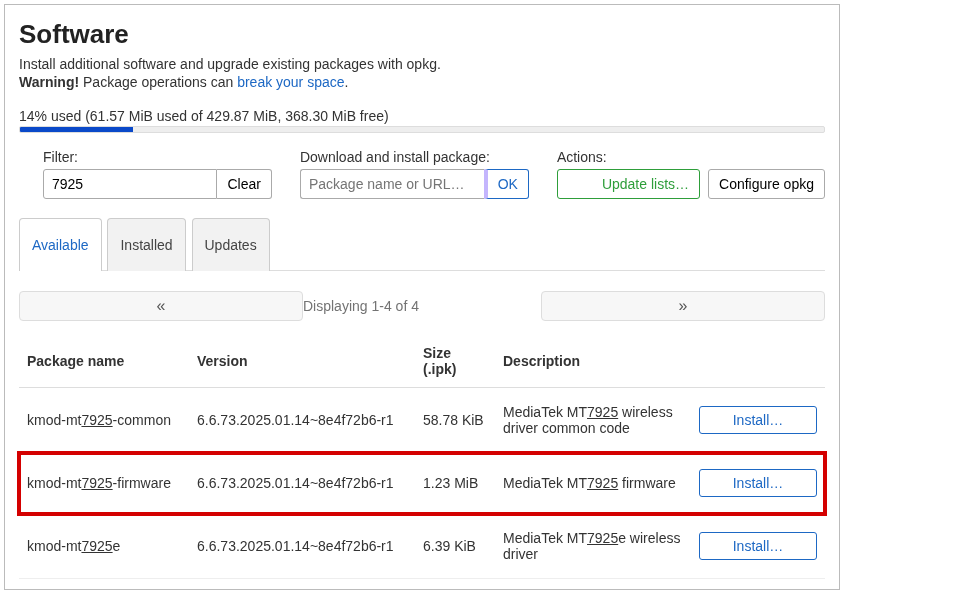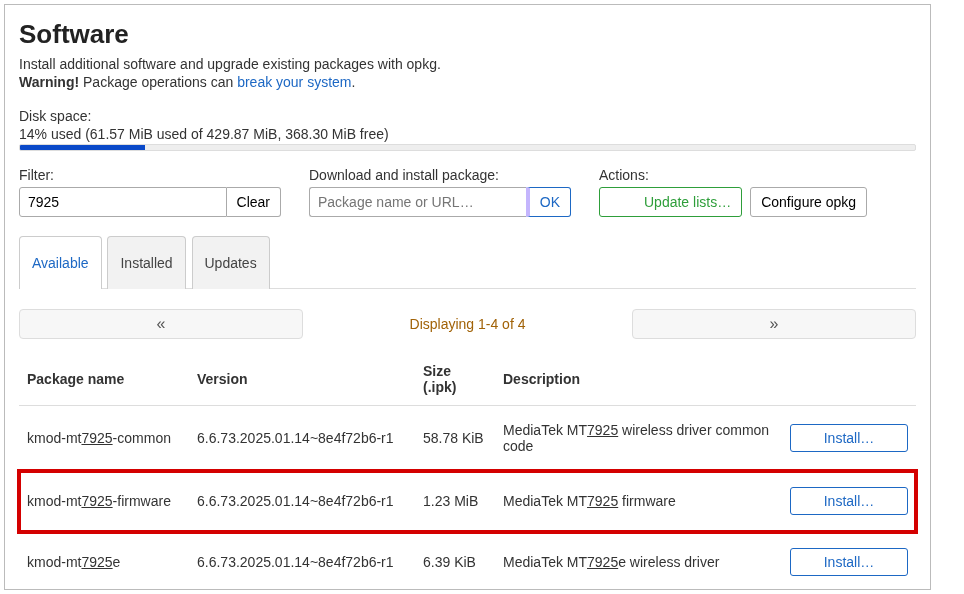--- a/index.html
+++ b/index.html
@@ -7,21 +7,21 @@
     margin: 0;
     font-family: Arial, Helvetica, sans-serif;
     font-size: 14px;
     color: #333;
     background: #fff;
     padding: 4px;
   }
   .frame {
     border: 1px solid #bbb;
     padding: 14px 14px 8px 14px;
-    width: 927px;
+    width: 836px;
     height: 586px;
     overflow: hidden;
   }
   h1 {
     font-size: 26px;
     font-weight: bold;
     margin: 0 0 6px 0;
     color: #222;
   }
   .intro { margin: 2px 0; font-size: 14px; }
@@ -40,20 +40,21 @@
   }
   .progress-fill {
     height: 100%;
     width: 14%;
     background: #0a49c9;
   }
   .controls-row {
     display: flex;
     gap: 28px;
     margin-bottom: 12px;
+    margin-left: 24px;
   }
   .control-group { display: flex; flex-direction: column; }
   .control-group .lbl { margin-bottom: 4px; font-size: 14px; }
   .filter-group { width: 262px; }
   .input-combo { display: flex; }
   .text-input {
     border: 1px solid #aaa;
     padding: 5px 8px;
     font-size: 14px;
     border-radius: 3px 0 0 3px;
@@ -113,22 +114,22 @@
     border: 1px solid #ddd;
     background: #f7f7f7;
     height: 30px;
     border-radius: 4px;
     cursor: pointer;
     color: #555;
     font-size: 16px;
   }
   .pager-mid {
     flex: 1;
-    text-align: center;
-    color: #a16207;
+    text-align: left;
+    color: #737373;
   }
   table.pkgtable {
     width: 100%;
     border-collapse: collapse;
   }
   table.pkgtable th {
     text-align: left;
     font-weight: bold;
     padding: 10px 8px;
     border-bottom: 1px solid #ddd;
@@ -157,26 +158,25 @@
   }
   .ul { text-decoration: underline; }
 </style>
 </head>
 <body>
 
 <div class="frame">
   <h1>Software</h1>
   <div class="intro">Install additional software and upgrade existing packages with opkg.</div>
   <div class="intro">
-    <span class="warn">Warning!</span><span> Package operations can </span><a href="#">break your system</a><span>.</span>
+    <span class="warn">Warning!</span><span> Package operations can </span><a href="#">break your space</a><span>.</span>
   </div>
 
   <div class="section-spacer"></div>
 
-  <div class="disk-label">Disk space:</div>
   <div class="disk-text">14% used (61.57 MiB used of 429.87 MiB, 368.30 MiB free)</div>
   <div class="progress">
     <div class="progress-fill" style="width: 14%;"></div>
   </div>
 
   <div class="controls-row">
     <div class="control-group filter-group">
       <div class="lbl">Filter:</div>
       <div class="input-combo">
         <input class="text-input" type="text" value="7925" style="">

